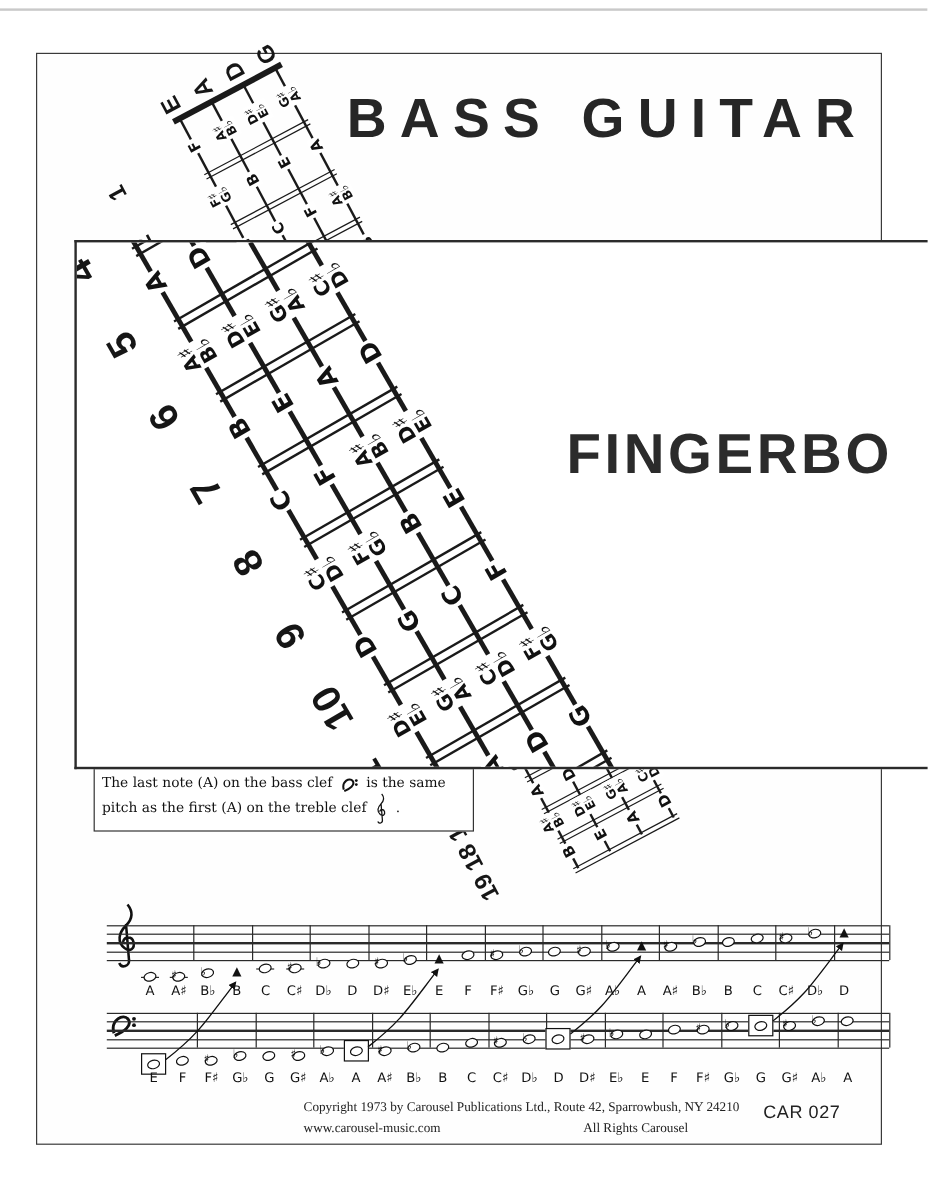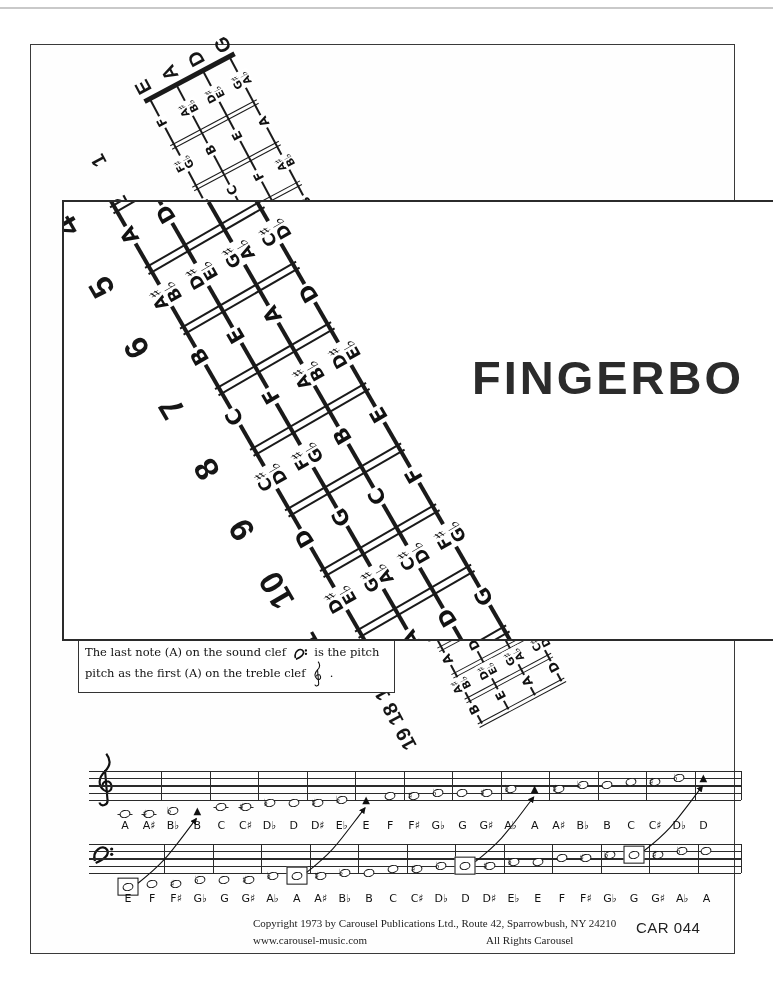--- a/index.html
+++ b/index.html
@@ -58,20 +58,21 @@
        font-size:11px;color:#222;}
   .catalog{position:absolute;left:605px;top:874px;font-size:15px;color:#222;letter-spacing:0.5px;}
   svg.arrows{position:absolute;left:0;top:0;width:703px;height:908px;pointer-events:none;}
 </style>
 </head>
 <body>
 
 <div class="scan-top"></div>
 
 <div class="page">
+  <div class="title">BASS GUITAR</div>
 
   <div id="base-board-host">
       <div class="board" style="left: 120px; top: 56px; transform: rotate(-28deg);">
         <div class="bline" style="left: -6px; top: -5px; width: 102px; height: 5px;"></div>
         <div class="bline" style="left: -1.25px; top: -2px; width: 2.5px; height: 707.02px;"></div>
         <div class="bline" style="left: 28.75px; top: -2px; width: 2.5px; height: 707.02px;"></div>
         <div class="bline" style="left: 58.75px; top: -2px; width: 2.5px; height: 707.02px;"></div>
         <div class="bline" style="left: 88.75px; top: -2px; width: 2.5px; height: 707.02px;"></div>
         <div class="fretline" style="left: -4px; top: 48px; width: 98px; height: 3px; border-top-width: 1.3px; border-bottom-width: 1.3px;"></div>
         <div class="fretline" style="left: -4px; top: 94.56px; width: 98px; height: 3px; border-top-width: 1.3px; border-bottom-width: 1.3px;"></div>
@@ -189,27 +190,27 @@
         <div class="fnum" style="left: -74px; top: 683.02px; font-size: 20px;">19</div>
         <div class="note" style="left: 0px; top: 689.149px; font-size: 12.5px;">B</div>
         <div class="note" style="left: 30px; top: 689.149px; font-size: 12.5px;">E</div>
         <div class="note" style="left: 60px; top: 689.149px; font-size: 12.5px;">A</div>
         <div class="note" style="left: 90px; top: 689.149px; font-size: 12.5px;">D</div>
       </div>
     </div>
 
   <div class="infobox">
     <span class="row">
-      <span>The last note (A) on the sound clef</span>
+      <span>The last note (A) on the bass clef</span>
       <svg class="clef-inline" width="15" height="14" viewBox="0 0 18 16">
           <path d="M3 14 C0.5 6 9 1 12 5.5 C14.5 9.5 9 13 3.5 15.5" fill="none" stroke="#111" stroke-width="2"></path>
           <circle cx="15.5" cy="5" r="1.4" fill="#111"></circle>
           <circle cx="15.5" cy="9" r="1.4" fill="#111"></circle>
         </svg>
-      <span>is the pitch</span>
+      <span>is the same</span>
     </span>
     <span class="row">
       <span>pitch as the first (A) on the treble clef</span>
       <svg class="clef-inline" width="11" height="26" viewBox="0 0 16 44">
           <path d="M9 1 C13 6 12 11 8 15 C3 20 2 26 7 30 C11 33 14 30 13 26 C12 22 7 22 6 26 M8 14 L10 38 C10.5 42 5 44 3.5 40" fill="none" stroke="#111" stroke-width="1.8"></path>
         </svg>
       <span>.</span>
     </span>
   </div>
 
@@ -407,21 +408,21 @@
       </defs>
   <path d="M107,838.2 C135,816.2 139.3,807.6 165.3,773.6" fill="none" stroke="#111" stroke-width="1.1" marker-end="url(#ah)"></path>
       <path d="M275.70000000000005,827.4000000000001 C303.70000000000005,805.4000000000001 308,796.8000000000001 334,762.8000000000001" fill="none" stroke="#111" stroke-width="1.1" marker-end="url(#ah)"></path>
       <path d="M444.40000000000003,816.6 C472.40000000000003,794.6 476.70000000000005,786 502.70000000000005,752" fill="none" stroke="#111" stroke-width="1.1" marker-end="url(#ah)"></path>
       <path d="M613.1,805.8000000000001 C641.1,783.8000000000001 645.4000000000001,775.2 671.4000000000001,741.2" fill="none" stroke="#111" stroke-width="1.1" marker-end="url(#ah)"></path>
     </svg>
 
   <div class="cp1">Copyright 1973 by Carousel Publications Ltd., Route 42, Sparrowbush, NY 24210</div>
   <div class="cp2">www.carousel-music.com</div>
   <div class="cp3">All Rights Carousel</div>
-  <div class="catalog">CAR 044</div>
+  <div class="catalog">CAR 027</div>
 </div>
 
 <div class="panel">
   <div id="overlay-board-host">
       <div class="board" style="left: -91px; top: -240px; transform: rotate(-30deg);">
         <div class="bline" style="left: -2px; top: -2px; width: 4px; height: 1334px;"></div>
         <div class="bline" style="left: 40px; top: -2px; width: 4px; height: 1334px;"></div>
         <div class="bline" style="left: 82px; top: -2px; width: 4px; height: 1334px;"></div>
         <div class="bline" style="left: 124px; top: -2px; width: 4px; height: 1334px;"></div>
         <div class="fretline" style="left: -4px; top: 280px; width: 134px; height: 4.5px; border-top-width: 2px; border-bottom-width: 2px;"></div>

